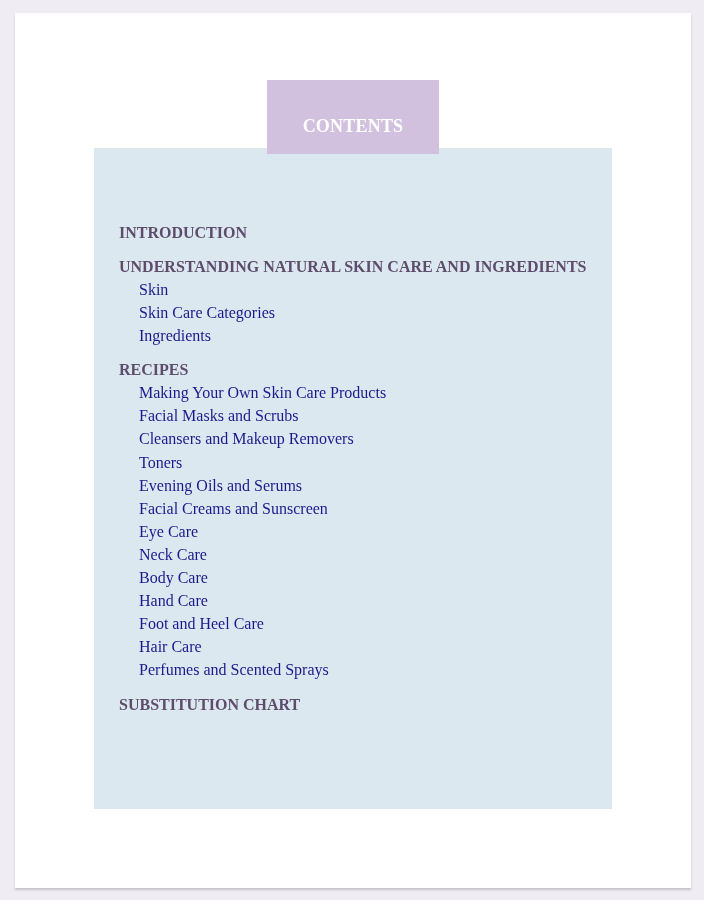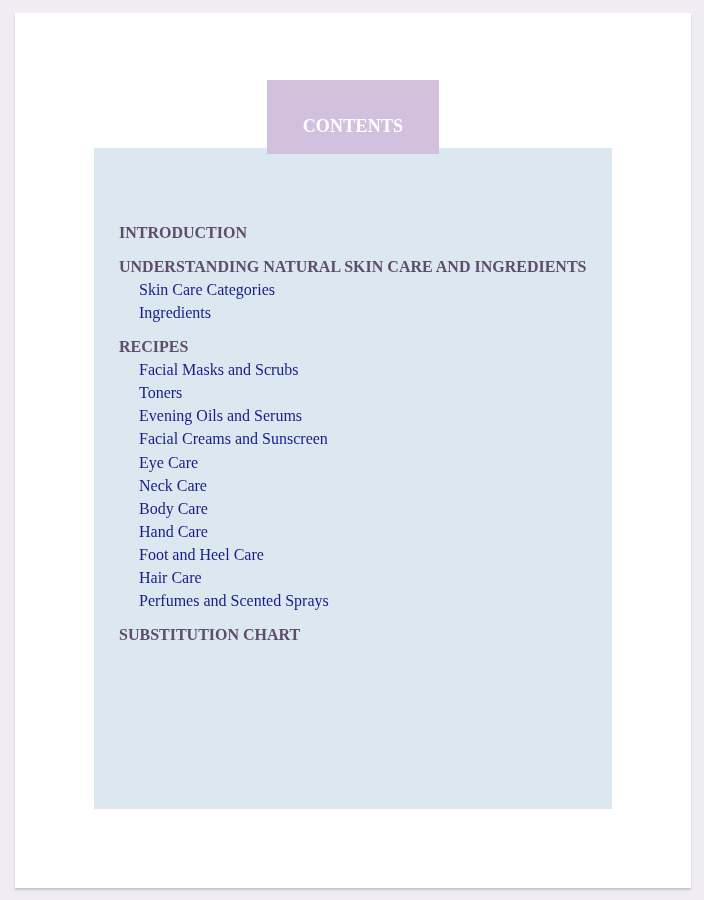--- a/index.html
+++ b/index.html
@@ -101,33 +101,42 @@
 
 <ul class="toc">
   <li class="toc-section">
     <a class="toc-heading">INTRODUCTION</a>
   </li>
 
   <li class="toc-section">
     <a class="toc-heading">UNDERSTANDING NATURAL SKIN CARE AND INGREDIENTS</a>
     <ul class="toc-sub">
       <li>
+          <a class="toc-link">Skin</a>
+        </li>
+      <li>
           <a class="toc-link">Skin Care Categories</a>
         </li>
       <li>
           <a class="toc-link">Ingredients</a>
         </li>
     </ul>
   </li>
 
   <li class="toc-section">
     <a class="toc-heading">RECIPES</a>
     <ul class="toc-sub">
       <li>
+          <a class="toc-link">Making Your Own Skin Care Products</a>
+        </li>
+      <li>
           <a class="toc-link">Facial Masks and Scrubs</a>
+        </li>
+      <li>
+          <a class="toc-link">Cleansers and Makeup Removers</a>
         </li>
       <li>
           <a class="toc-link">Toners</a>
         </li>
       <li>
           <a class="toc-link">Evening Oils and Serums</a>
         </li>
       <li>
           <a class="toc-link">Facial Creams and Sunscreen</a>
         </li>

